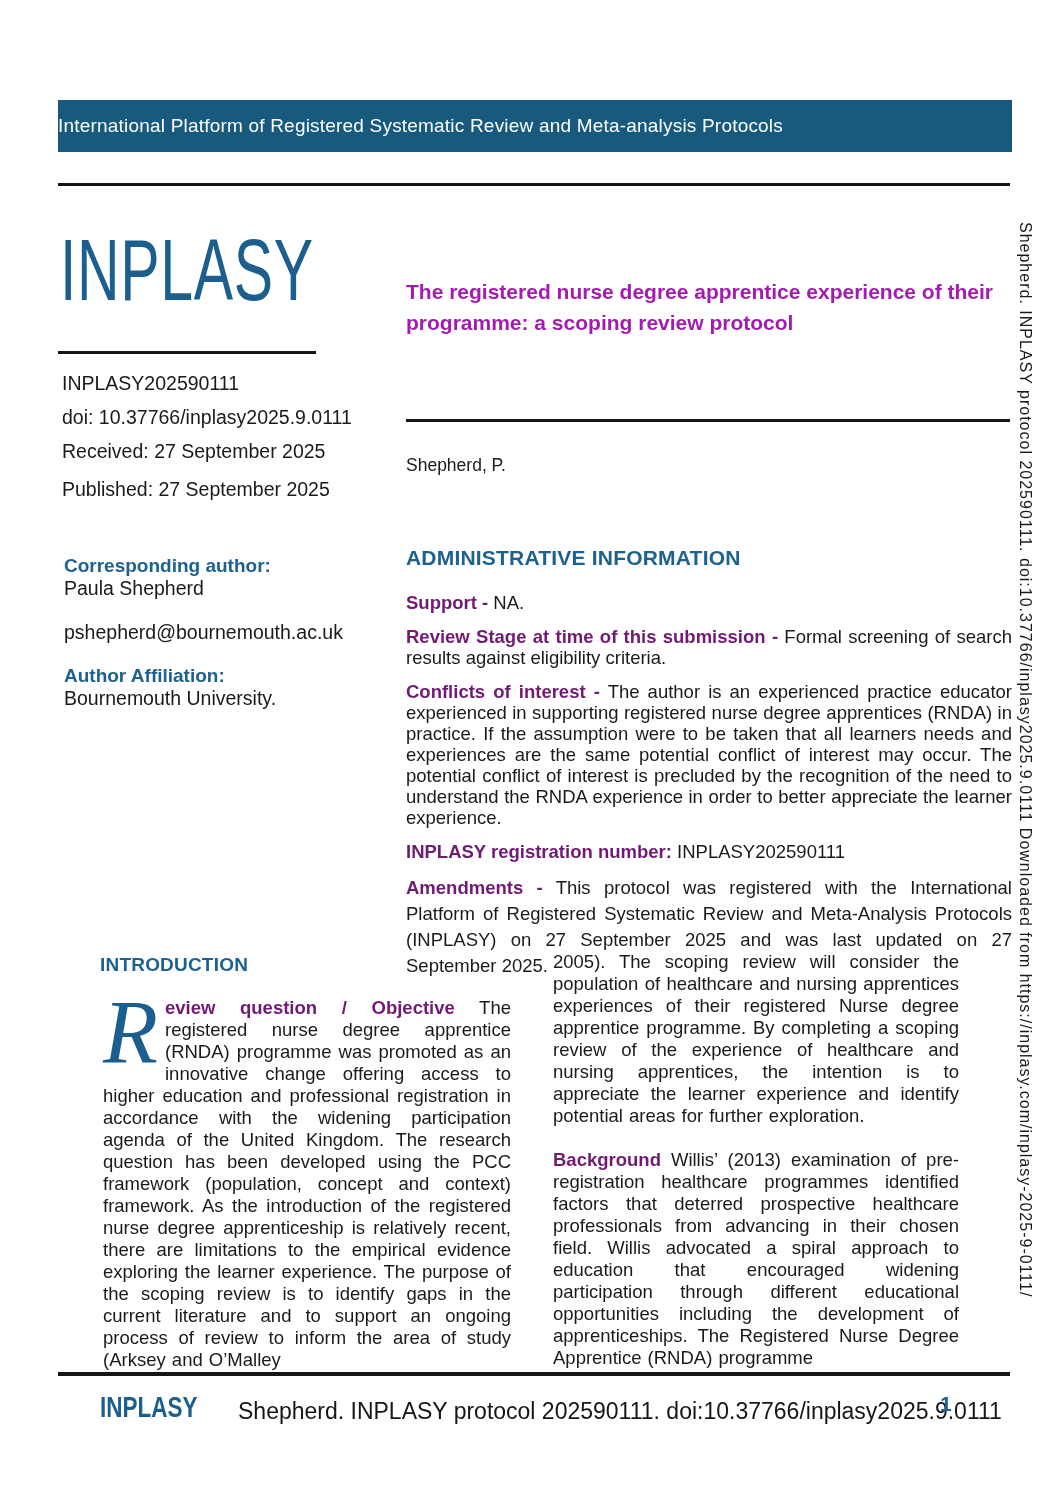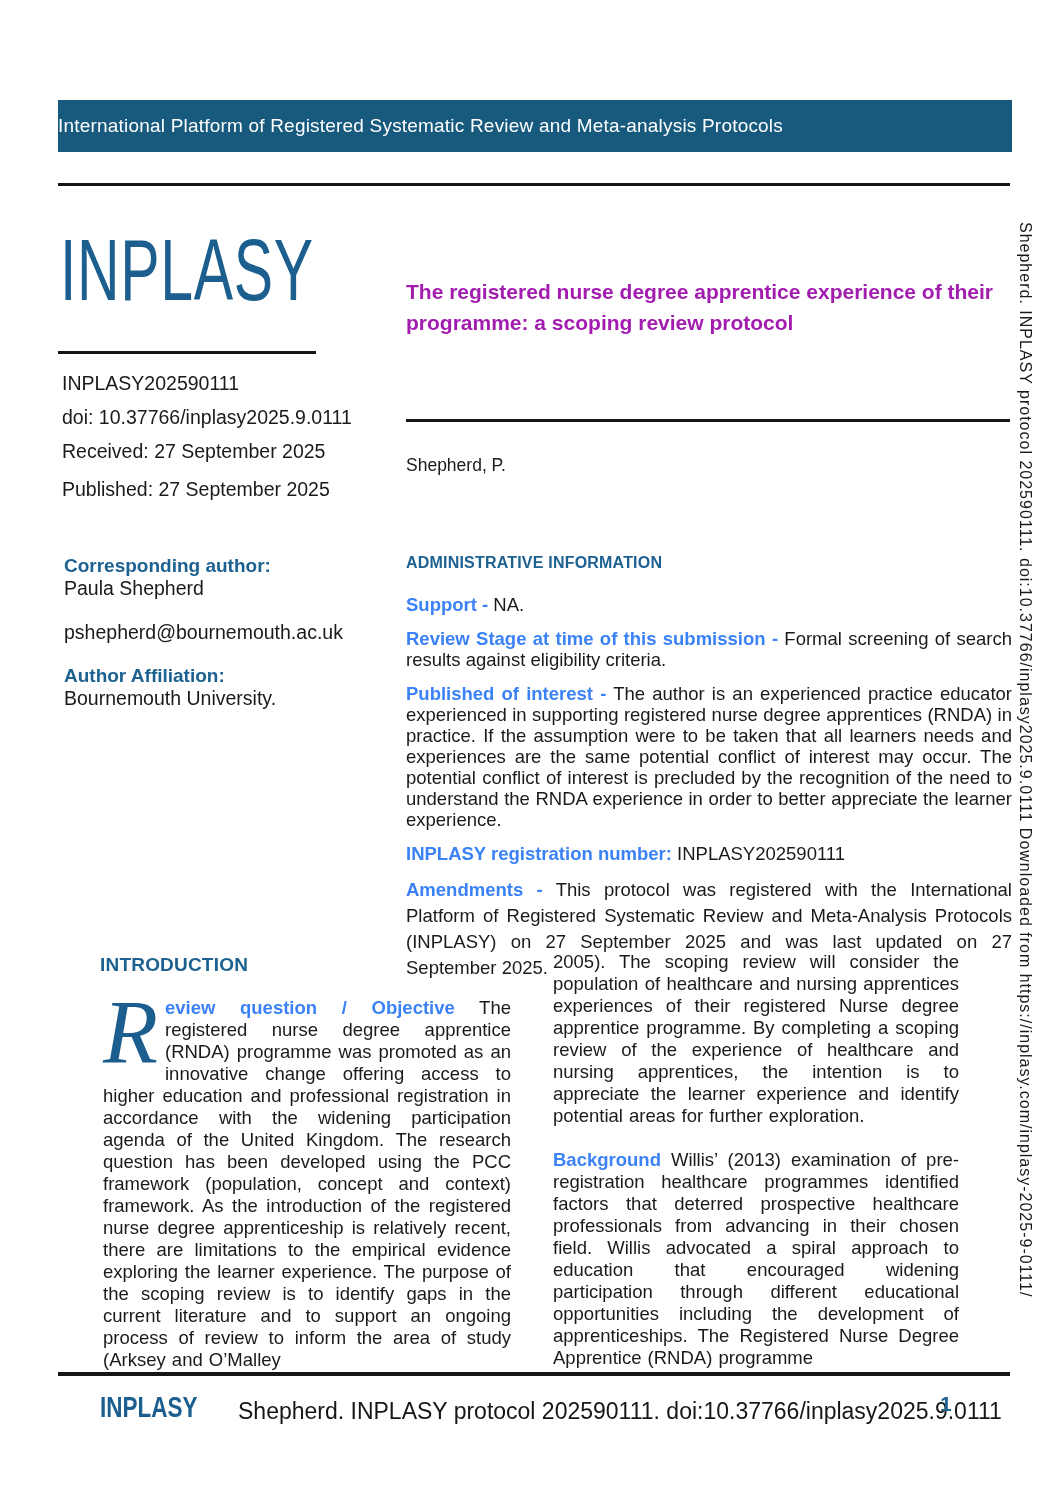--- a/index.html
+++ b/index.html
@@ -34,24 +34,24 @@
 
   
   .title {
     position:absolute; left:406px; top:276px; width:612px;
     font-size:21px; font-weight:bold; color:#a21caf; line-height:31px;
   }
   .byline { position:absolute; left:406px; top:455px; font-size:17.5px; }
 
   
   .admin { position:absolute; left:406px; top:538px; width:606px; }
-  .admin h2 { margin:16px 0 22px; font-size:16px; color:#1d6191; letter-spacing:0.2px; }
+  .admin h2 { margin:8px 0 22px; font-size:21px; color:#1d6191; letter-spacing:0.2px; }
   .admin p { margin:0 0 13px; font-size:18.5px; line-height:21px; text-align:justify; }
   .admin p.loose { line-height:26px; margin-top:3px; }
-  .lbl-blue { color:#3b82f6; font-weight:bold; }
+  .lbl-blue { color:#701a75; font-weight:bold; }
 
   
   .intro-heading { position:absolute; left:100px; top:954px; font-size:19px; font-weight:bold; color:#1d6191; letter-spacing:0.2px; }
   .col { font-size:18.5px; line-height:22px; text-align:justify; word-spacing:1px; }
   .col-left  { position:absolute; left:103px; top:997px; width:408px; }
   .col-right { position:absolute; left:553px; top:951px; width:406px; }
   .col p { margin:0; }
   .col-right p.bg { margin-top:22px; }
   .dropcap {
     float:left; font-family:"Liberation Serif", serif; font-style:italic;
@@ -113,21 +113,21 @@
     <h2>ADMINISTRATIVE INFORMATION</h2>
     <p>
       <span class="lbl-blue">Support -</span>
       <span>NA.</span>
     </p>
     <p>
       <span class="lbl-blue">Review Stage at time of this submission -</span>
       <span>Formal screening of search results against eligibility criteria.</span>
     </p>
     <p>
-      <span class="lbl-blue">Published of interest -</span>
+      <span class="lbl-blue">Conflicts of interest -</span>
       <span>The author is an experienced practice educator experienced in supporting registered nurse degree apprentices (RNDA) in practice. If the assumption were to be taken that all learners needs and experiences are the same potential conflict of interest may occur. The potential conflict of interest is precluded by the recognition of the need to understand the RNDA experience in order to better appreciate the learner experience.</span>
     </p>
     <p>
       <span class="lbl-blue">INPLASY registration number:</span>
       <span>INPLASY202590111</span>
     </p>
     <p class="loose">
       <span class="lbl-blue">Amendments -</span>
       <span>This protocol was registered with the International Platform of Registered Systematic Review and Meta-Analysis Protocols (INPLASY) on 27 September 2025 and was last updated on 27 September 2025.</span>
     </p>

